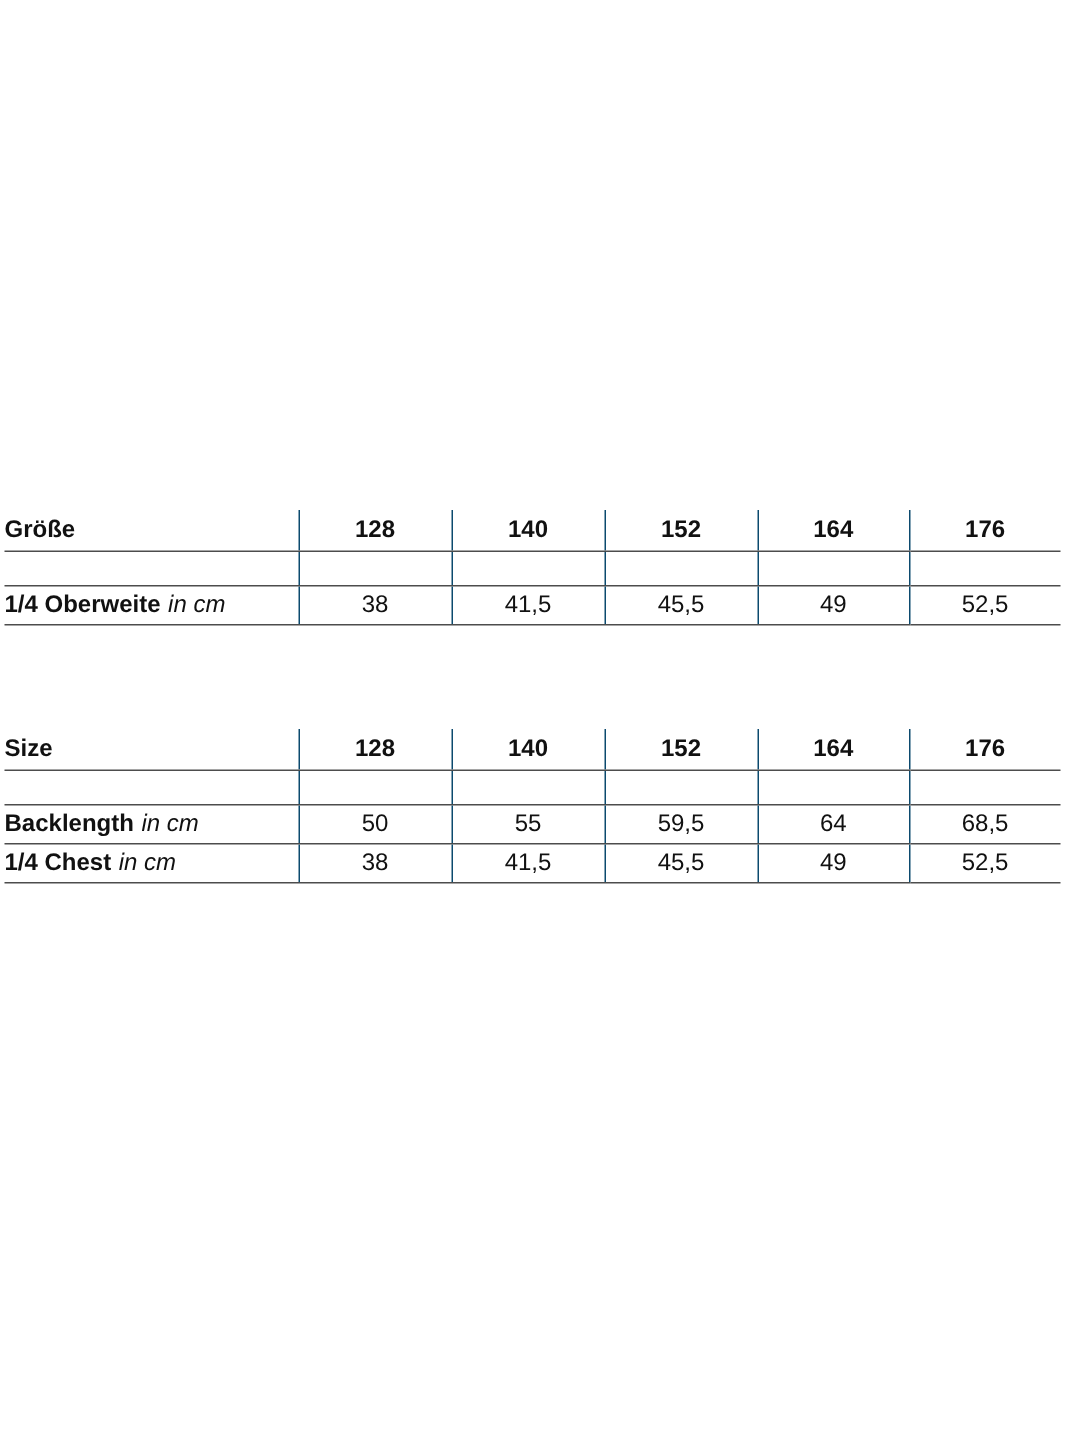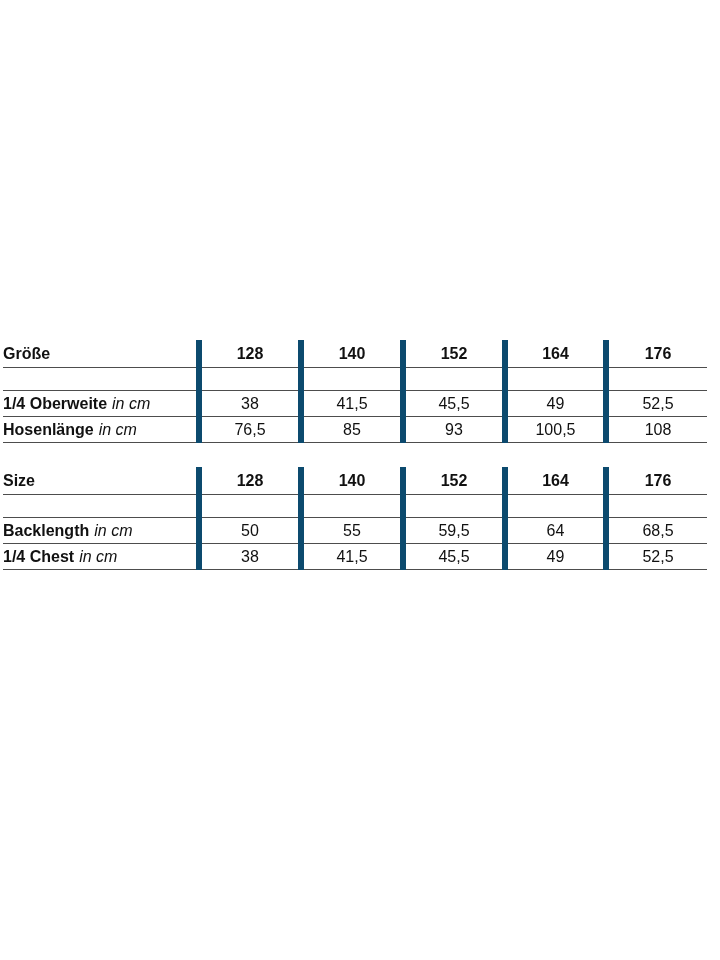--- a/index.html
+++ b/index.html
@@ -13,24 +13,24 @@
     overflow: hidden;
   }
   .size-table {
     position: absolute;
     left: 3px;
     border-collapse: collapse;
     table-layout: fixed;
     width: 704px;
   }
   .size-table.german { top: 340px; }
-  .size-table.english { top: 467px; }
+  .size-table.english { top: 486px; }
 
   .size-table td {
-    border-left: 6px solid #0c4a6e;
+    border-left: 1px solid #0c4a6e;
     border-bottom: 1px solid #4d4d4d;
     vertical-align: middle;
     font-size: 16px;
     padding: 0;
     overflow: hidden;
     white-space: nowrap;
   }
   .size-table td:first-child { border-left: none; }
 
   .header-row td { height: 27px; font-weight: bold; }
@@ -84,30 +84,20 @@
       <tr class="data-row">
         <td class="label-cell">
           <span class="row-label">1/4 Oberweite</span><span class="unit">in cm</span>
         </td>
         <td class="num">38</td>
         <td class="num">41,5</td>
         <td class="num">45,5</td>
         <td class="num">49</td>
         <td class="num">52,5</td>
       </tr>
-      <tr class="data-row">
-        <td class="label-cell">
-          <span class="row-label">Hosenlänge</span><span class="unit">in cm</span>
-        </td>
-        <td class="num">76,5</td>
-        <td class="num">85</td>
-        <td class="num">93</td>
-        <td class="num">100,5</td>
-        <td class="num">108</td>
-      </tr>
     </tbody>
   </table>
 
   <table class="size-table english">
     <colgroup>
       <col style="width:196px">
       <col style="width:102px">
       <col style="width:102px">
       <col style="width:102px">
       <col style="width:101px">

